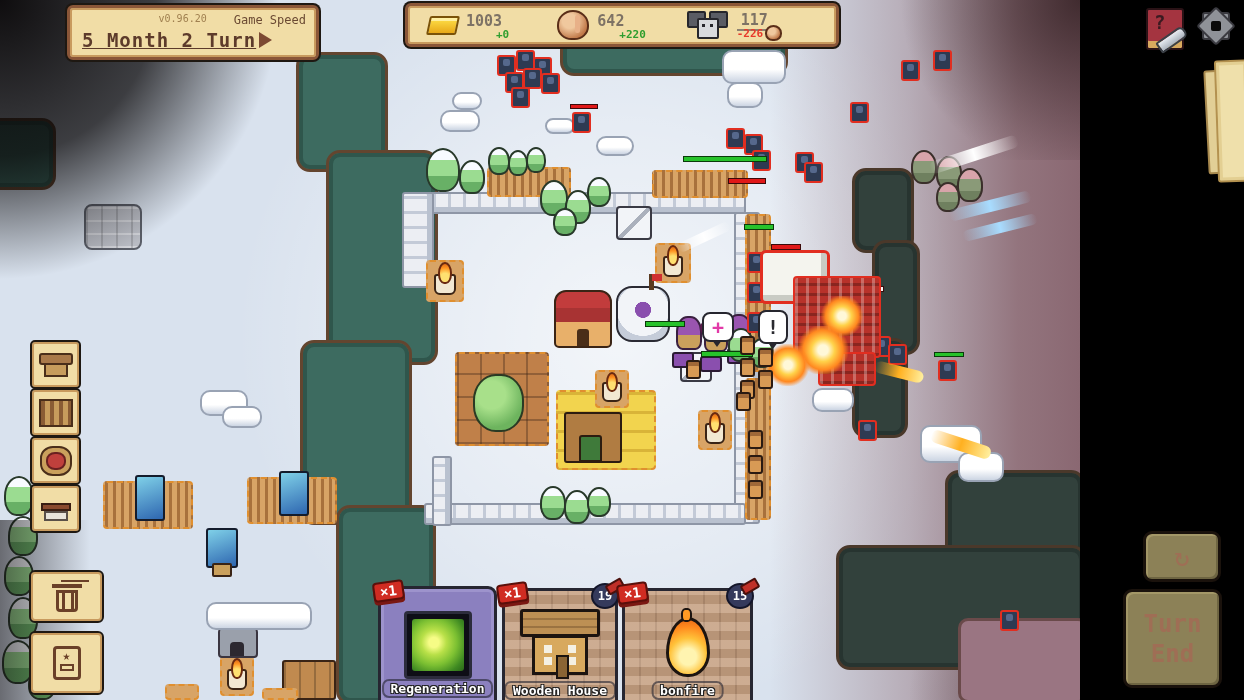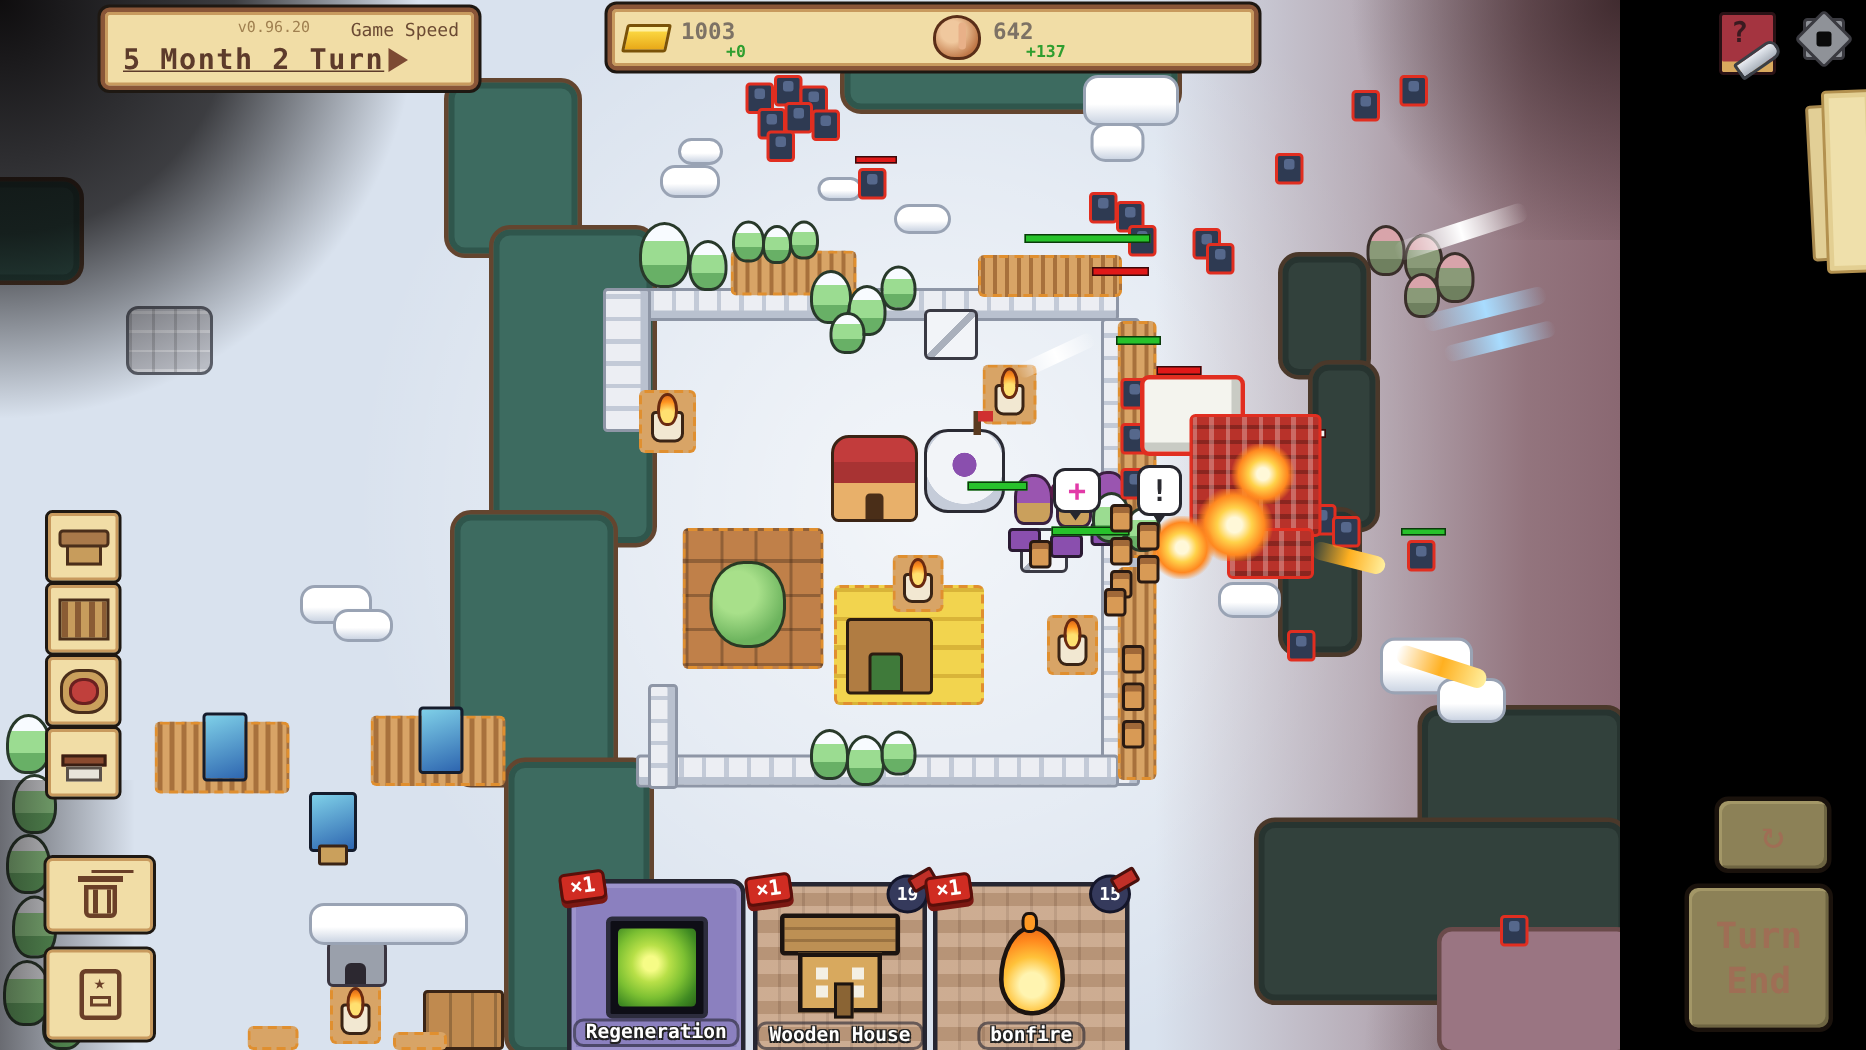--- a/index.html
+++ b/index.html
@@ -75,21 +75,21 @@
           display:flex;align-items:center;justify-content:center;font-weight:bold;}
   .bubble::after{content:'';position:absolute;left:30%;bottom:-7px;border-left:5px solid transparent;border-right:5px solid transparent;border-top:7px solid #26262e;}
   
   .panel{position:absolute;background:#f1dda6;border:3px solid #8a5638;border-radius:6px;
          box-shadow:0 0 0 2px #1e1812, inset 0 0 0 2px #c89a5e;z-index:60;}
   .time-panel{left:67px;top:5px;width:246px;height:49px;}
   .tp-version{position:absolute;left:36%;top:5px;font-size:10px;color:#a08050;}
   .tp-speed{position:absolute;right:10px;top:5px;font-size:12px;font-weight:normal;color:#6b4a33;}
   .tp-turn{position:absolute;left:12px;top:21px;font-size:19px;font-weight:bold;color:#5d3b2b;letter-spacing:1px;text-decoration:underline;}
   .tp-play{position:absolute;right:44px;top:24px;width:0;height:0;border-left:13px solid #7c4a33;border-top:8px solid transparent;border-bottom:8px solid transparent;cursor:pointer;}
-  .res-panel{left:405px;top:3px;width:434px;height:44px;display:flex;align-items:center;padding:0 8px;box-sizing:border-box;}
+  .res-panel{left:405px;top:3px;width:434px;height:44px;display:flex;align-items:center;padding:0 20px;box-sizing:border-box;}
   .res-group{position:relative;display:flex;align-items:center;height:100%;flex:1;}
   .res-num{font-size:15px;font-weight:bold;color:#7d7265;margin-left:8px;margin-top:-8px;}
   .res-delta{position:absolute;font-size:11px;font-weight:bold;bottom:3px;}
   .delta-pos{color:#2f9e2f;} .delta-neg{color:#e8392a;}
   .ic-gold{width:26px;height:15px;background:linear-gradient(180deg,#ffe24a,#e8a818);border:2px solid #7a5208;border-radius:2px;transform:skewX(-12deg);box-shadow:inset 0 3px 0 #fff0a0;}
   .ic-bread{width:28px;height:26px;background:radial-gradient(circle at 38% 35%,#f0c89e 0 30%,#c07848 75%);border:2px solid #5a2e18;border-radius:50% 50% 45% 45%;}
   .ic-bread::after{content:'';position:absolute;left:55%;top:12%;width:18%;height:70%;background:#e8b088;border-radius:4px;}
   .ic-mallet{width:30px;height:28px;position:relative;}
   .ic-mallet::before{content:'';position:absolute;left:4px;top:0;width:16px;height:19px;background:#4a6888;border:2px solid #1c2430;border-radius:4px;transform:rotate(18deg);}
   .ic-mallet::after{content:'';position:absolute;left:13px;top:12px;width:7px;height:15px;background:#8a5a34;border:2px solid #3a2415;border-radius:2px;transform:rotate(-28deg);}
@@ -333,21 +333,33 @@
 
   <div class="panel res-panel">
     <div class="res-group">
       <div class="ic-gold"></div>
       <div class="res-num">1003</div>
       <div class="res-delta delta-pos" style="left:68px;">+0</div>
     </div>
     <div class="res-group">
       <div class="ic-bread" style="position:relative;"></div>
       <div class="res-num">642</div>
-      <div class="res-delta delta-pos" style="left:62px;">+137</div>
+      <div class="res-delta delta-pos" style="left:62px;">+220</div>
+    </div>
+    <div class="res-group">
+      <div class="ic-pop">
+          <span class="b1"></span>
+          <span class="b2"></span>
+          <span class="f"></span>
+        </div>
+      <div class="res-num pop-val">117</div>
+      <div class="res-delta delta-neg" style="left:50px;display:flex;align-items:center;">
+        <span>-226</span>
+          <span class="mini-bread"></span>
+      </div>
     </div>
   </div>
 
   <div class="topright-btn help-book">
     <div class="q">?</div>
     <div class="blade"></div>
   </div>
   <div class="topright-btn gear">
     <i></i>
       <i></i>

